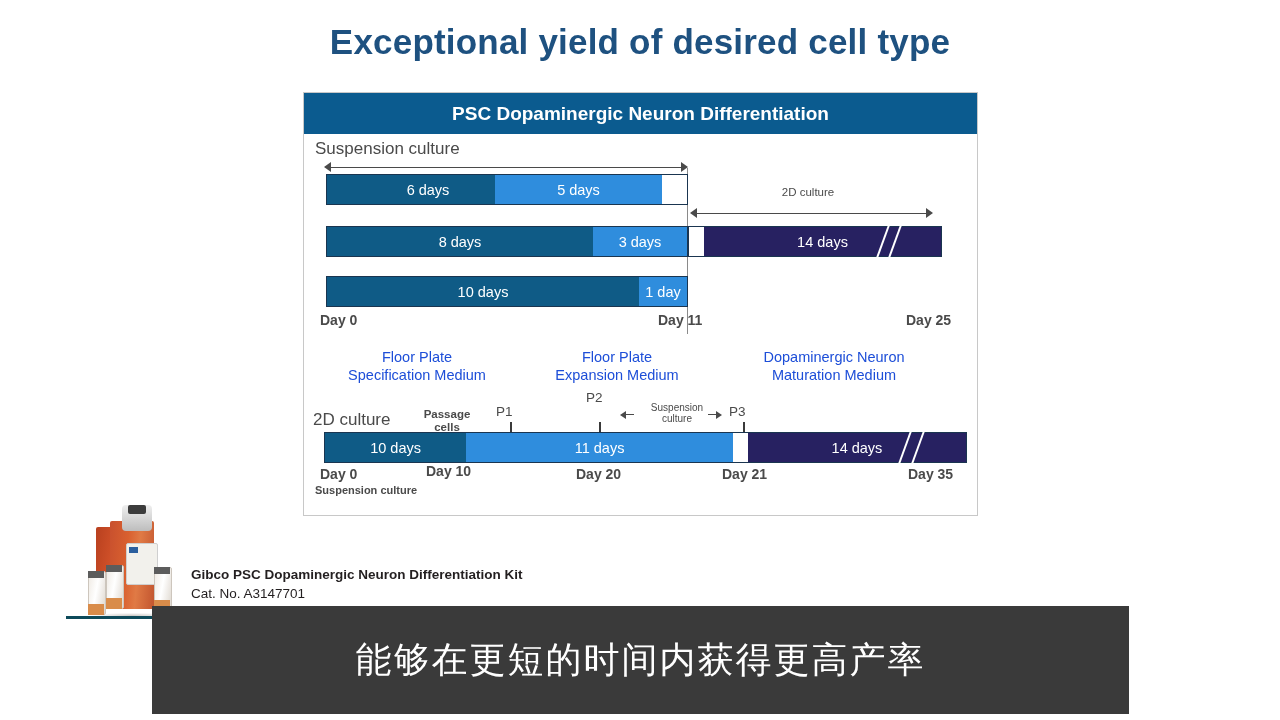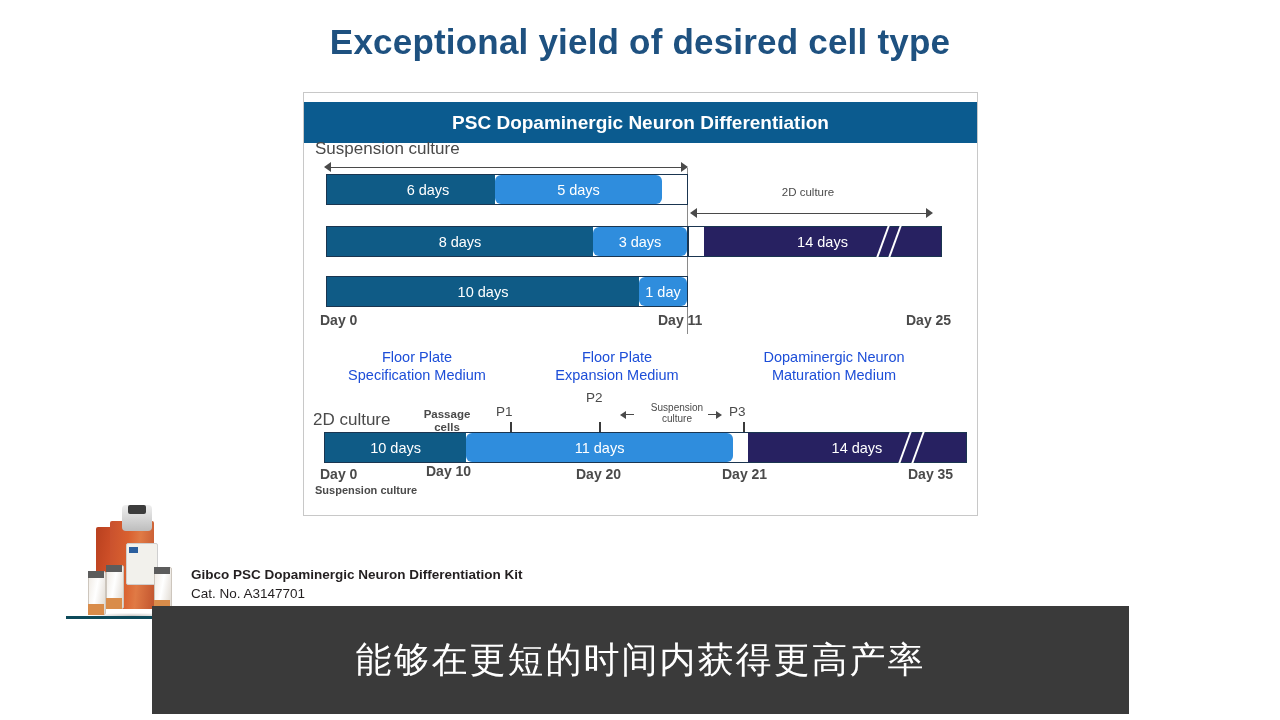--- a/index.html
+++ b/index.html
@@ -25,35 +25,34 @@
     background:#ffffff;
     border:1px solid #c8c8c8;
     box-sizing:border-box;
   }
   .panel-header{
     position:absolute;left:0;top:0;width:100%;height:41px;
     background:#0b5b8f;color:#ffffff;
     font-size:19px;font-weight:bold;
     display:flex;align-items:center;justify-content:center;
     box-sizing:border-box;
-    margin-top:9px;
   }
   .panel-body{position:absolute;left:0;top:41px;width:100%;height:383px;}
 
   
   .tx{position:absolute;white-space:nowrap;}
 
   .sec-label{font-size:17px;color:#4a4a4a;}
   .day-label{font-size:14px;font-weight:bold;color:#4a4a4a;}
   .medium-label{font-size:14.5px;color:#1d4ed8;text-align:center;line-height:18px;white-space:normal;}
   .small-label{font-size:11.5px;font-weight:bold;color:#4a4a4a;text-align:center;line-height:13px;white-space:normal;}
   .tiny-label{font-size:10px;color:#4a4a4a;text-align:center;line-height:11px;white-space:normal;}
   .p-label{font-size:13.5px;color:#4a4a4a;}
   .c-dark{background:#0f5b86;}
-  .c-light{background:#2f8ddd;border-radius:6px;}
+  .c-light{background:#2f8ddd;}
   .c-navy{background:#272161;margin-left:15px;}
 
   .bar-row{position:absolute;border:1px solid #1a3550;box-sizing:border-box;display:flex;}
   .bar-row > .seg{display:flex;align-items:center;justify-content:center;color:#fff;font-size:14.5px;box-sizing:border-box;overflow:hidden;}
 
   
   .vline{position:absolute;width:1px;background:#8a8a8a;}
 
   
   .arrow{position:absolute;height:10px;}

